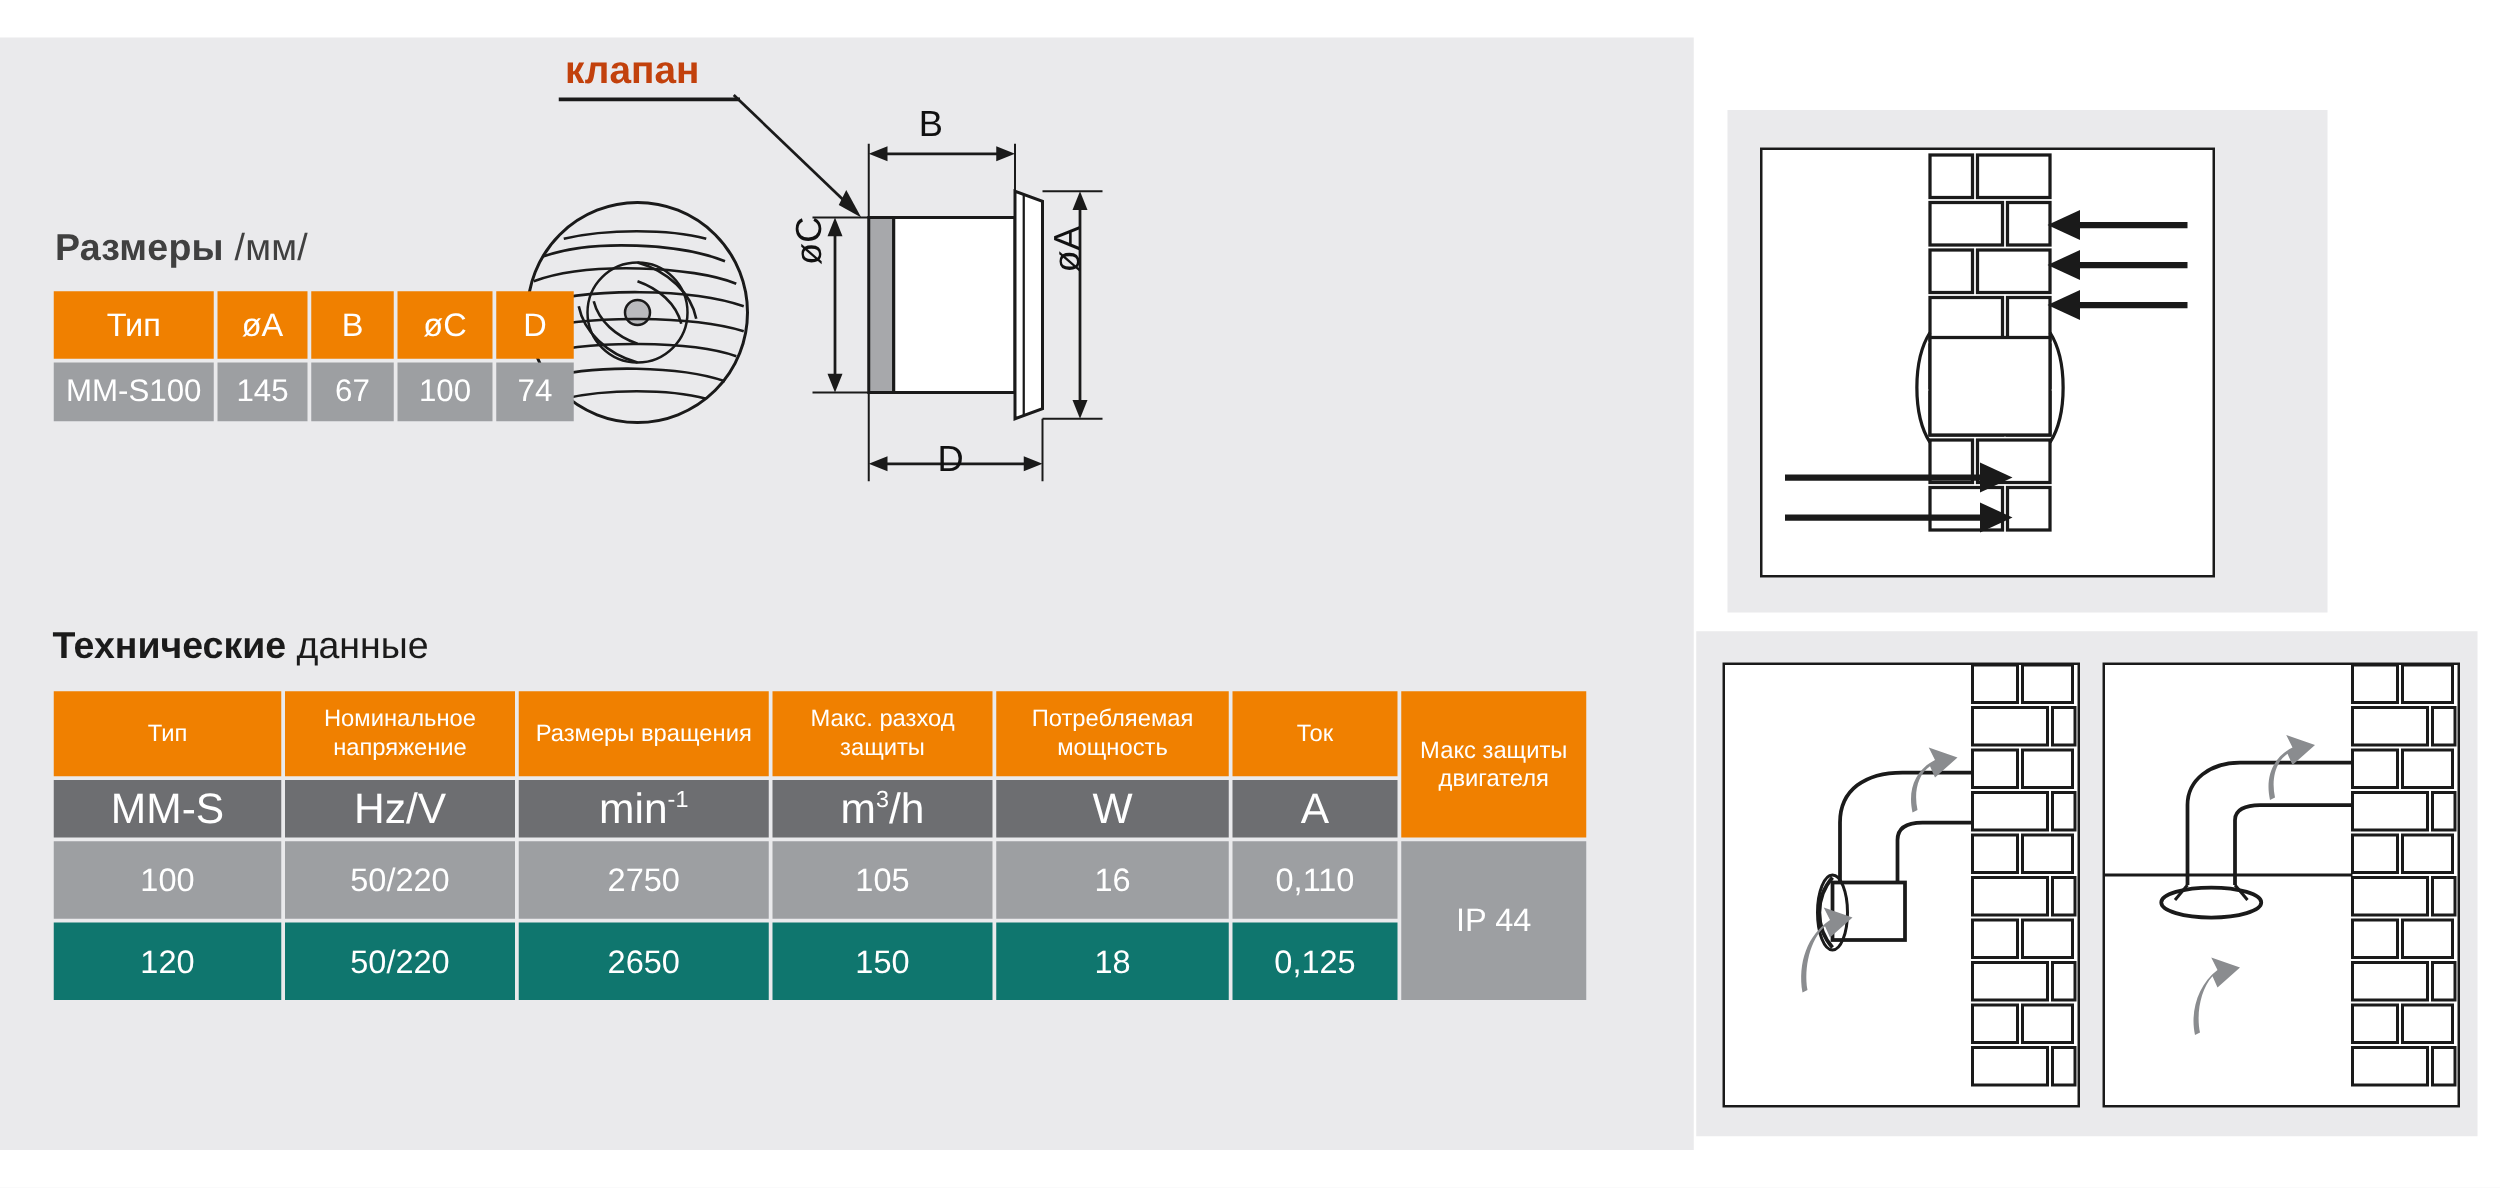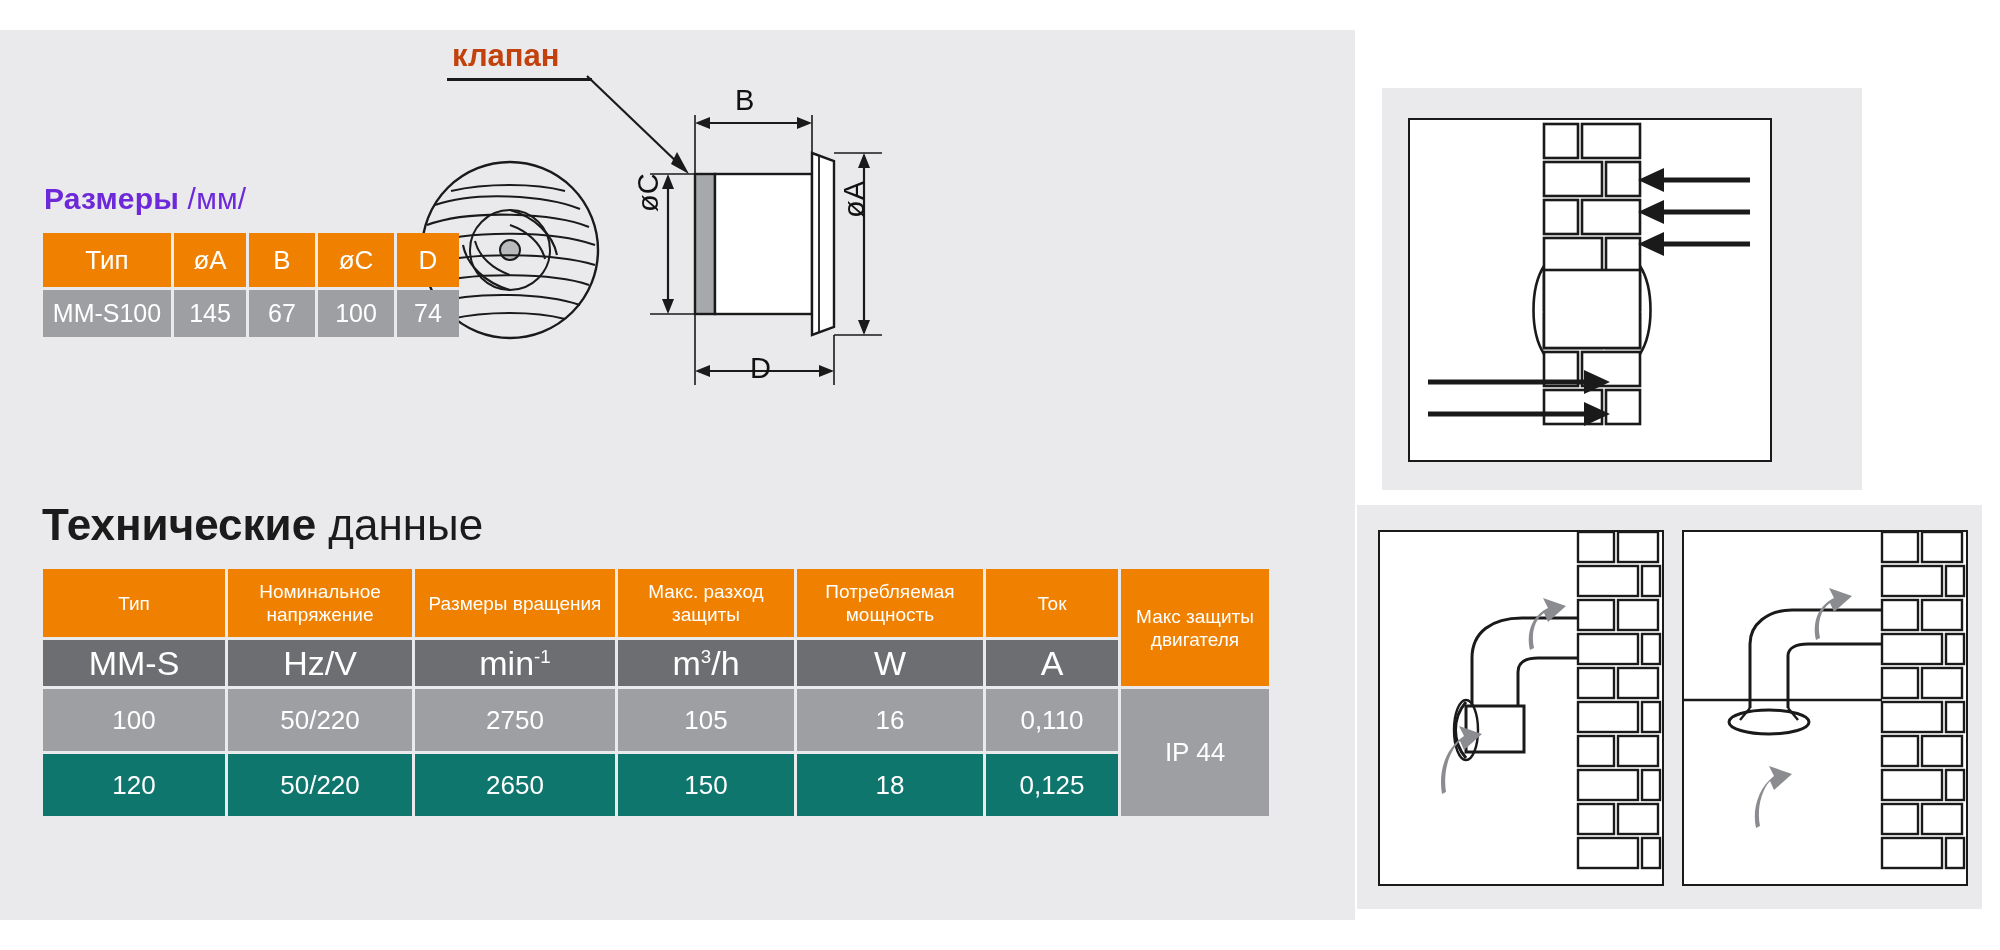--- a/index.html
+++ b/index.html
@@ -8,33 +8,33 @@
 
   
   #main-panel{position:absolute;left:0;top:30px;width:1355px;height:890px;background:#eaeaec;}
   #panel-top-right{position:absolute;left:1382px;top:88px;width:480px;height:402px;background:#eaeaec;}
   #panel-bottom-right{position:absolute;left:1357px;top:505px;width:625px;height:404px;background:#eaeaec;}
 
   .dwgbox{position:absolute;background:#ffffff;border:2px solid #1a1a1a;}
 
   
   #dims-wrap{position:absolute;left:40px;top:182px;}
-  #dims-title{font-size:30px;font-weight:bold;color:#6d28d9;margin:0 0 14px 4px;letter-spacing:.2px;}
+  #dims-title{font-size:30px;font-weight:bold;color:#404040;margin:0 0 14px 4px;letter-spacing:.2px;}
   #dims-title .light{font-weight:normal;}
   table.t{border-collapse:separate;border-spacing:3px;}
   table.t td{padding:0;text-align:center;vertical-align:middle;color:#ffffff;}
   .dh{background:#f08000;font-size:26px;height:54px;}
   .du{background:#c6c6c8;font-size:18px;height:28px;color:#fefefe;}
   .dr1 td{background:#9d9fa2;font-size:25px;height:47px;}
   .dr2 td{background:#bcbdc0;font-size:25px;height:47px;}
   .w-type{width:128px;}.w-a{width:72px;}.w-b{width:66px;}.w-c{width:76px;}.w-d{width:62px;}
 
   
   #tech-wrap{position:absolute;left:40px;top:500px;}
-  #tech-title{font-size:44px;font-weight:bold;color:#1b1b1b;margin:0 0 16px 2px;}
+  #tech-title{font-size:30px;font-weight:bold;color:#1b1b1b;margin:0 0 16px 2px;}
   #tech-title .light{font-weight:normal;}
   table.tt{border-collapse:separate;border-spacing:3px;}
   table.tt td{padding:0 4px;text-align:center;vertical-align:middle;color:#ffffff;}
   .th{background:#f08000;font-size:19px;line-height:23px;height:68px;}
   .tu{background:#6d6e71;font-size:34px;height:46px;}
   .tr1 td{background:#9d9fa2;font-size:26px;height:62px;}
   .tr2 td{background:#0f766e;font-size:26px;height:62px;}
   .ip{background:#6d6e71;font-size:36px;vertical-align:middle;}
   .c1{width:174px;}.c2{width:176px;}.c3{width:192px;}.c4{width:168px;}
   .c5{width:178px;}.c6{width:124px;}.c7{width:140px;}

